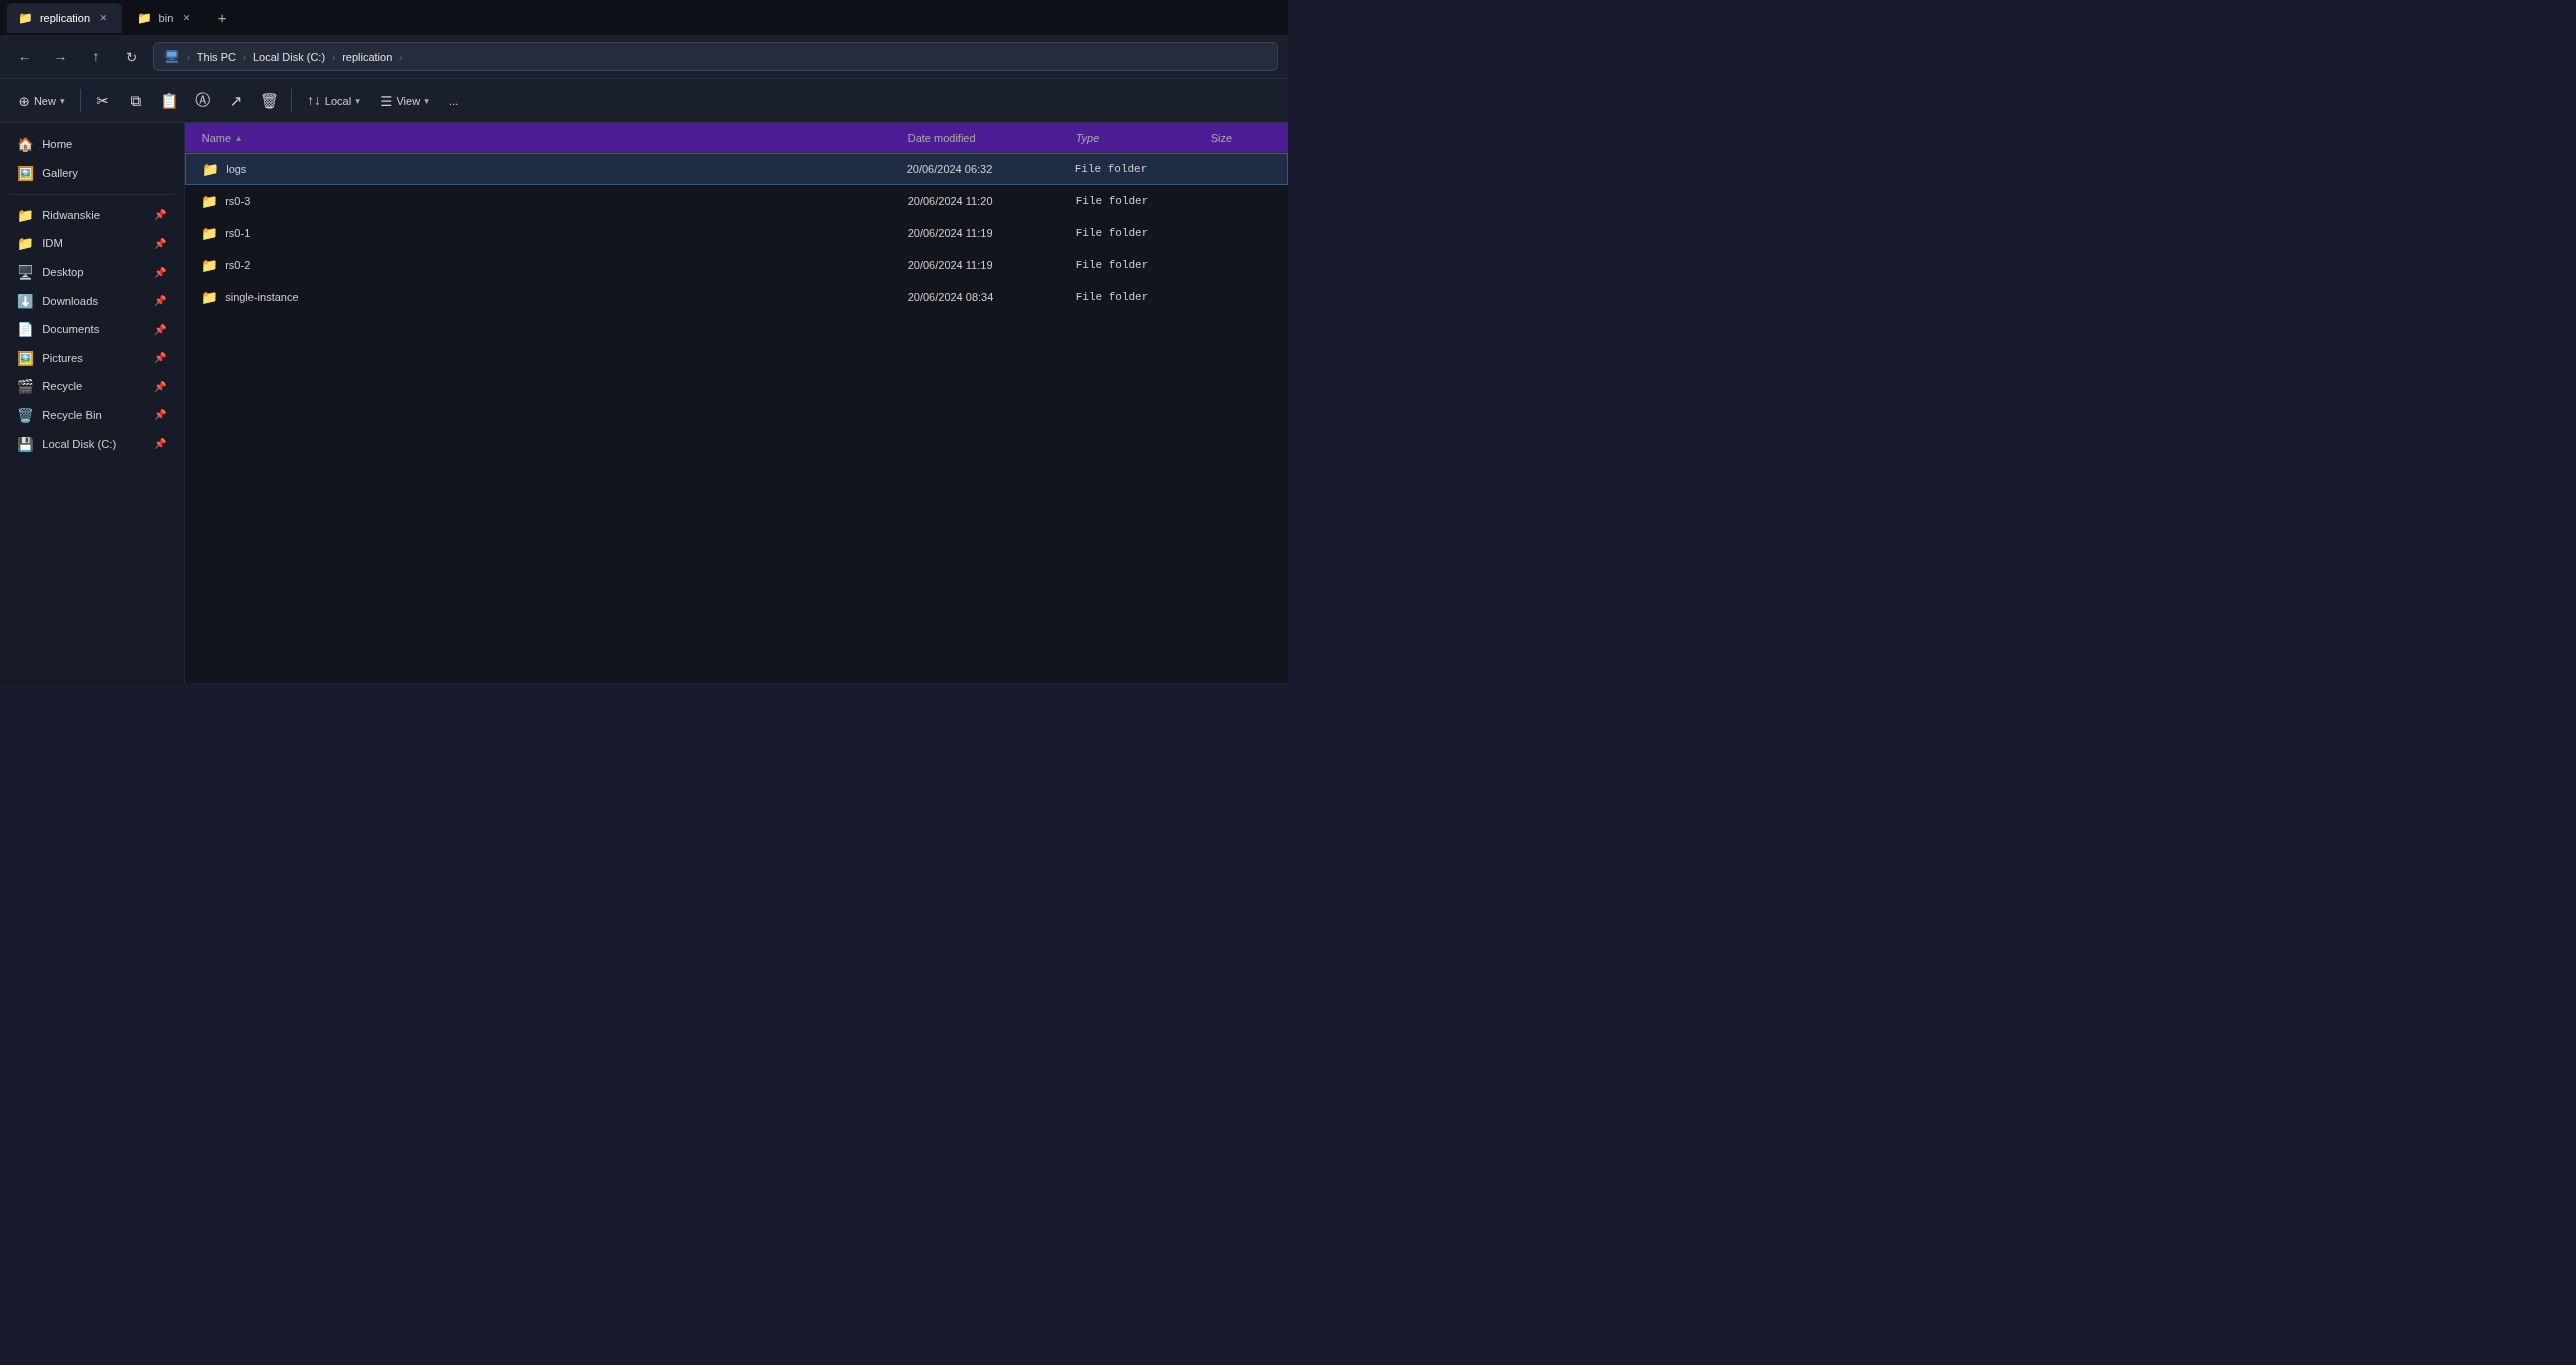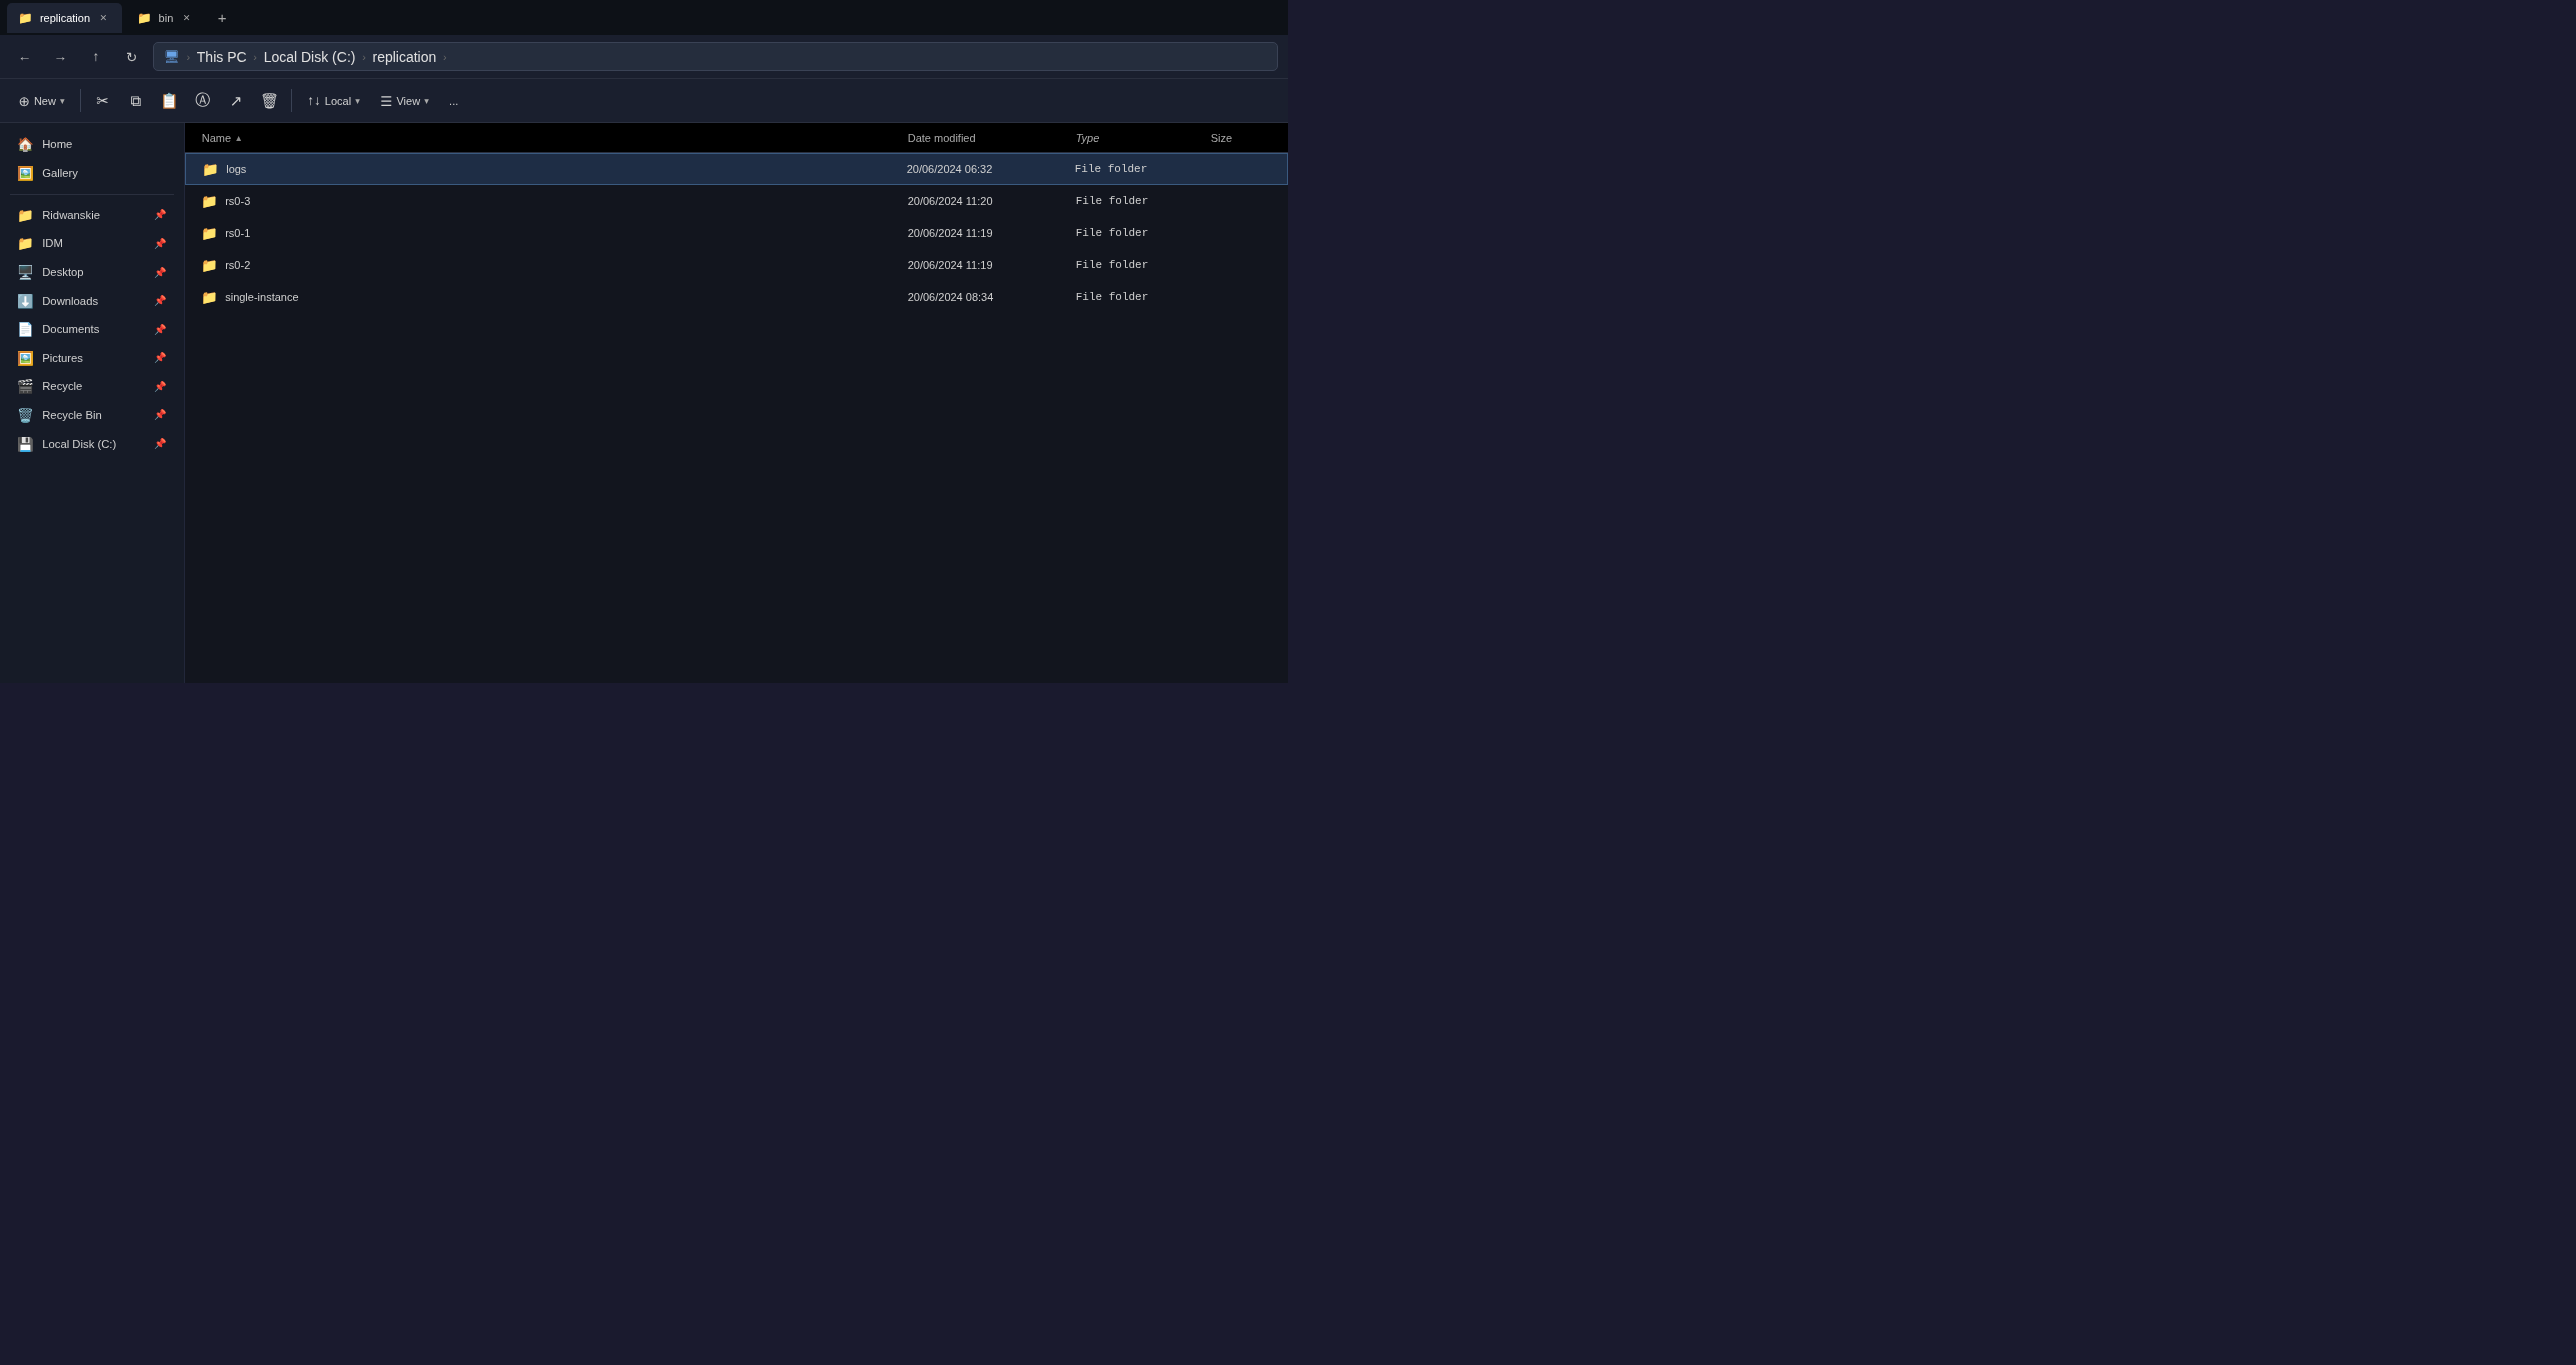--- a/index.html
+++ b/index.html
@@ -96,21 +96,21 @@
       padding: 0 10px;
       gap: 5px;
       font-size: 11px;
       color: #e0e0e0;
     }
     .address-bar .sep { color: #666; margin: 0 1.7px; }
     .address-bar .pc-icon { color: #68a3e8; font-size: 12.6px; }
     .bc-item {
       cursor: pointer;
       color: #e0e0e0;
-      font-size: 14px;
+      font-size: 11px;
     }
 
     
     .toolbar {
       background: #1a1f2e;
       height: 44px;
       display: flex;
       align-items: center;
       padding: 0 10px;
       gap: 3.4px;
@@ -189,21 +189,21 @@
     
     .file-area {
       flex: 1;
       display: flex;
       flex-direction: column;
       overflow: hidden;
     }
     .col-header {
       display: flex;
       align-items: center;
-      background: #000000;
+      background: #4c1d95;
       border-bottom: 0.8px solid #2a2f3e;
       padding: 0 0 0 10px;
       height: 30px;
     }
     .col-header-item {
       font-size: 11px;
       color: #aaa;
       cursor: pointer;
       padding: 0 6.7px;
       height: 100%;

